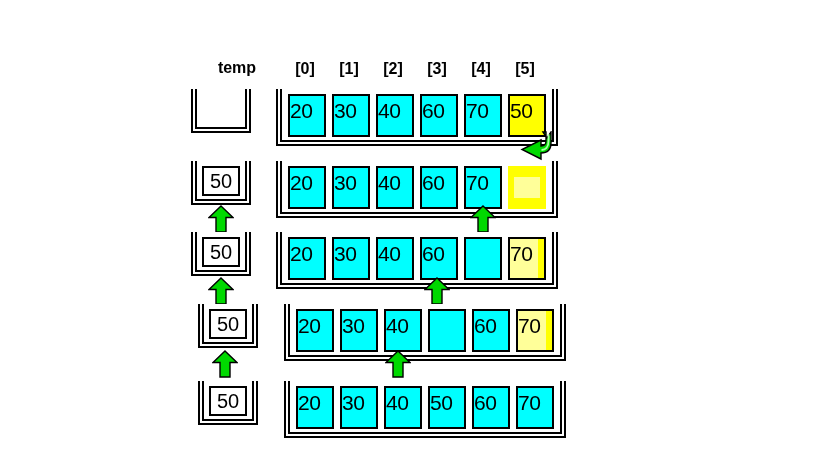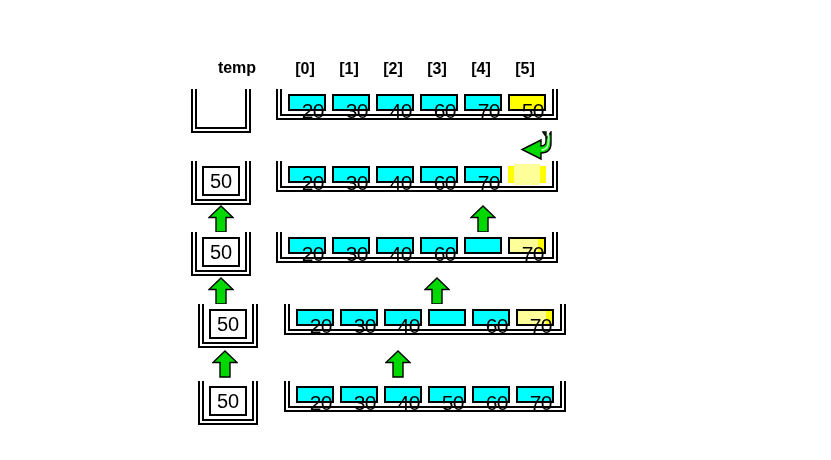--- a/index.html
+++ b/index.html
@@ -14,21 +14,21 @@
                font-size:16px;font-weight:bold;}
 
   
   .tray{position:absolute;border-left:2px solid #000;border-right:2px solid #000;
         border-bottom:2px solid #000;padding:0 2px 2px 2px;background:#fff;}
   .tray-inner{border-left:2px solid #000;border-right:2px solid #000;
               border-bottom:2px solid #000;display:flex;gap:6px;
               padding:5px 6px 3px 6px;background:#fff;}
   .temp-tray .tray-inner{padding:5px 5px 3px 5px;}
 
-  .cell{box-sizing:border-box;width:38px;height:17px;text-align:right;
+  .cell{box-sizing:border-box;width:38px;height:43px;text-align:left;
         font-size:21px;line-height:29px;letter-spacing:-0.5px;}
   .temp-cell{box-sizing:border-box;width:38px;height:30px;font-size:20px;line-height:26px;
              text-align:center;}
 
   .state-cyan,.state-empty-cyan{background:#00FFFF;border:2px solid #000;}
   .state-yellow{background:#FFFF00;border:2px solid #000;}
   .state-yellow-slot{background:#FFFF00;border:none;display:flex;
                      align-items:center;justify-content:center;}
   .state-yellow-slot::after{content:"";display:block;width:26px;height:21px;background:#FFFF99;}
   .state-pale-stripe{border:2px solid #000;

